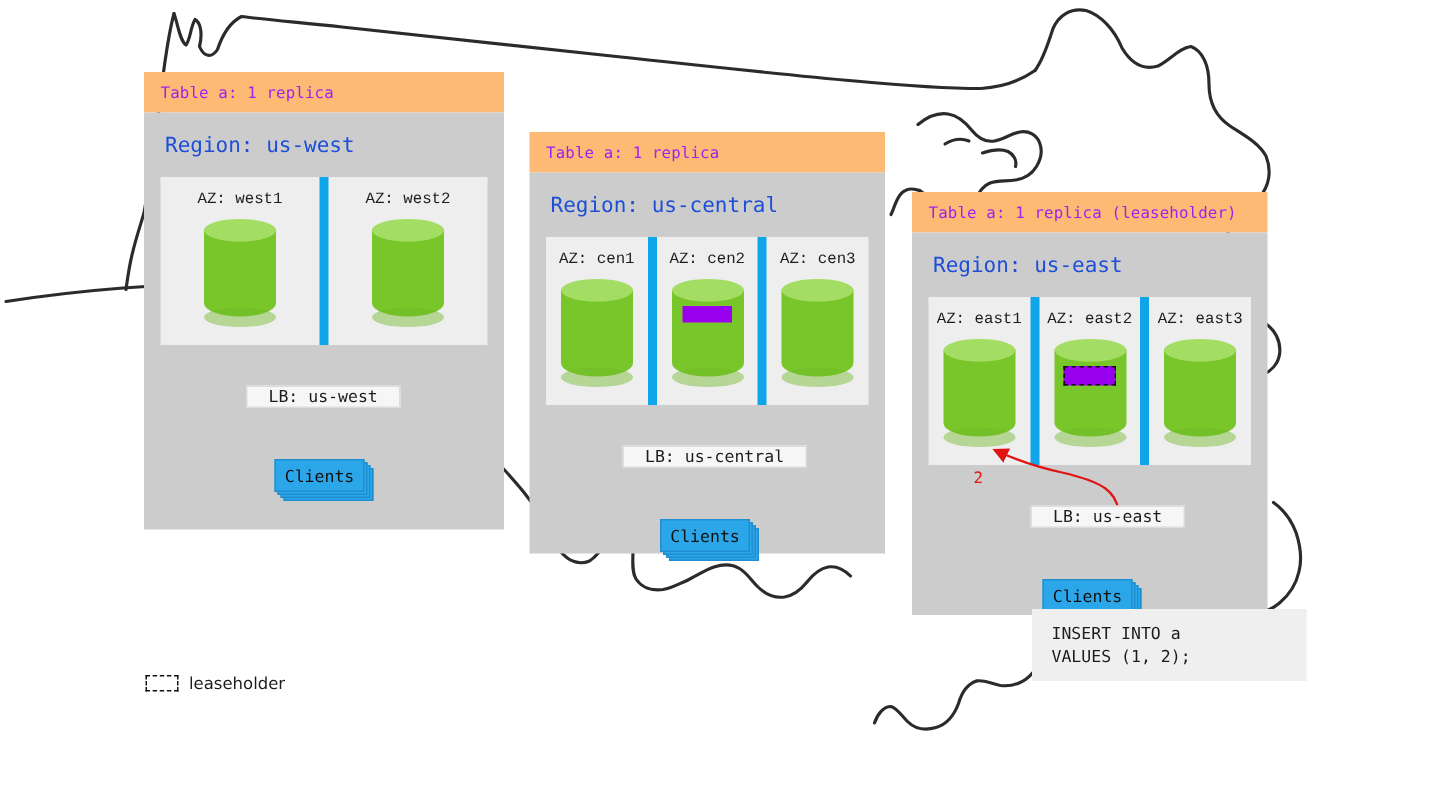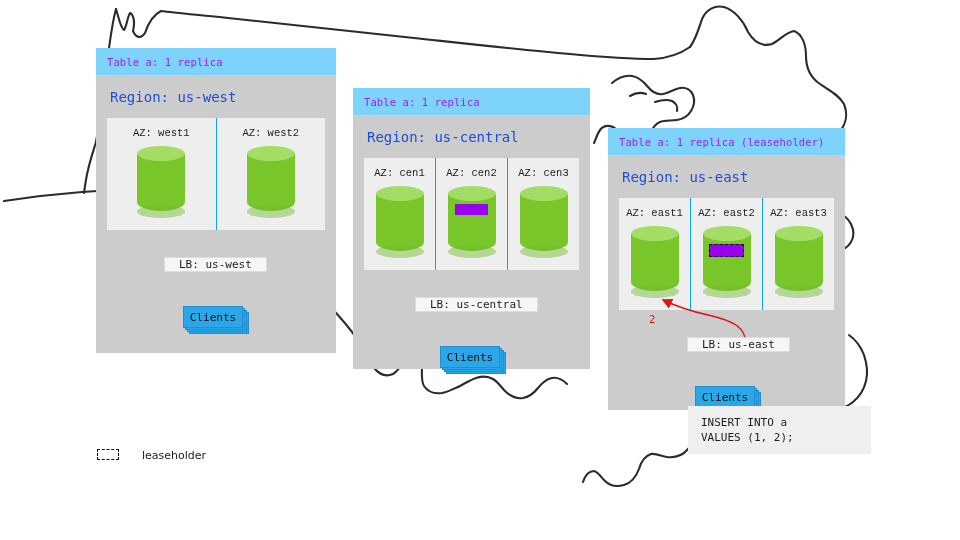--- a/index.html
+++ b/index.html
@@ -31,21 +31,21 @@
     stroke-linejoin: round;
     stroke-linecap: round;
   }
 
   
   .region-panel {
     position: absolute;
     box-sizing: border-box;
   }
   .panel-header {
-    background: #7dd3fc;
+    background: #fdba74;
     color: #a020f0;
     font-size: 10.5px;
     letter-spacing: 0.1px;
     padding: 8px 11px 7px 11px;
     white-space: nowrap;
   }
   .panel-body {
     background: #cccccc;
     padding: 0;
     position: relative;
@@ -63,21 +63,21 @@
     position: relative;
   }
   .az-cell {
     flex: 1 1 0;
     position: relative;
     padding: 9px 0 12px 0;
     box-sizing: border-box;
     text-align: center;
     font-family: Liberation Mono, monospace;
   }
-  .az-cell + .az-cell { border-left: 1px solid #0ea5e9; }
+  .az-cell + .az-cell { border-left: 6px solid #0ea5e9; }
   .az-label {
     font-size: 10.5px;
     color: #1c1c1c;
     white-space: nowrap;
     display: block;
     margin-bottom: 7px;
   }
 
   
   .cyl {
@@ -182,21 +182,22 @@
   .arrow-label {
     position: absolute;
     color: #e11414;
     font-size: 10.5px;
   }
 
   
   .legend {
     position: absolute;
     display: flex;
-    gap: 23px;
+    align-items: center;
+    gap: 7px;
   }
   .legend-swatch {
     width: 22px;
     height: 11px;
     border: 1.6px dashed #101010;
     background: transparent;
     box-sizing: border-box;
   }
   .legend-text {
     font-size: 11px;

